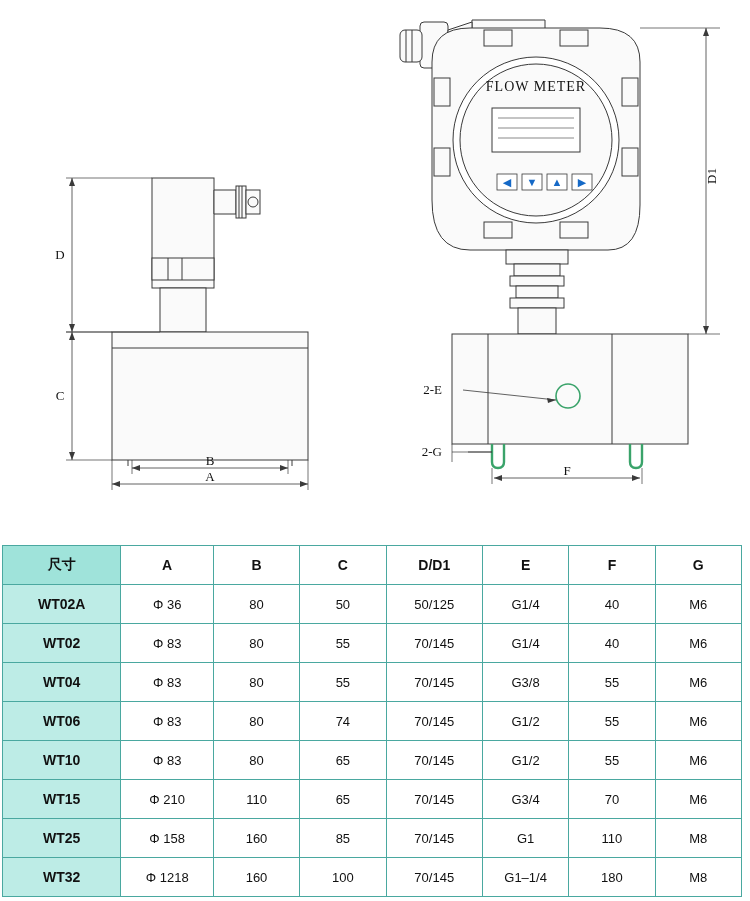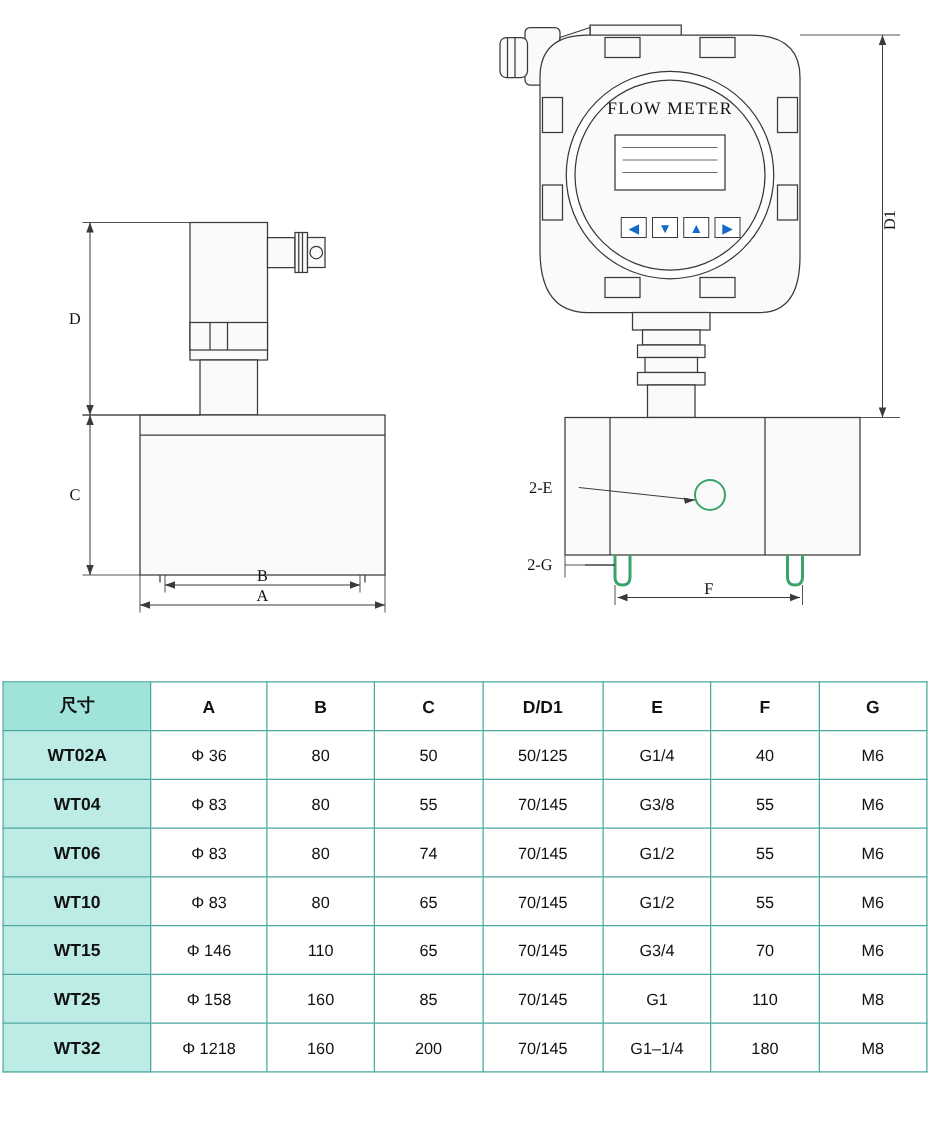--- a/index.html
+++ b/index.html
@@ -253,20 +253,30 @@
         <td class="first-col">WT02A</td>
         <td>Φ 36</td>
         <td>80</td>
         <td>50</td>
         <td>50/125</td>
         <td>G1/4</td>
         <td>40</td>
         <td>M6</td>
       </tr>
       <tr>
+        <td class="first-col">WT02</td>
+        <td>Φ 83</td>
+        <td>80</td>
+        <td>55</td>
+        <td>70/145</td>
+        <td>G1/4</td>
+        <td>40</td>
+        <td>M6</td>
+      </tr>
+      <tr>
         <td class="first-col">WT04</td>
         <td>Φ 83</td>
         <td>80</td>
         <td>55</td>
         <td>70/145</td>
         <td>G3/8</td>
         <td>55</td>
         <td>M6</td>
       </tr>
       <tr>
@@ -284,21 +294,21 @@
         <td>Φ 83</td>
         <td>80</td>
         <td>65</td>
         <td>70/145</td>
         <td>G1/2</td>
         <td>55</td>
         <td>M6</td>
       </tr>
       <tr>
         <td class="first-col">WT15</td>
-        <td>Φ 146</td>
+        <td>Φ 210</td>
         <td>110</td>
         <td>65</td>
         <td>70/145</td>
         <td>G3/4</td>
         <td>70</td>
         <td>M6</td>
       </tr>
       <tr>
         <td class="first-col">WT25</td>
         <td>Φ 158</td>
@@ -306,21 +316,21 @@
         <td>85</td>
         <td>70/145</td>
         <td>G1</td>
         <td>110</td>
         <td>M8</td>
       </tr>
       <tr>
         <td class="first-col">WT32</td>
         <td>Φ 1218</td>
         <td>160</td>
-        <td>200</td>
+        <td>100</td>
         <td>70/145</td>
         <td>G1–1/4</td>
         <td>180</td>
         <td>M8</td>
       </tr>
     </tbody>
   </table>
 </div>
 
 </body></html>

